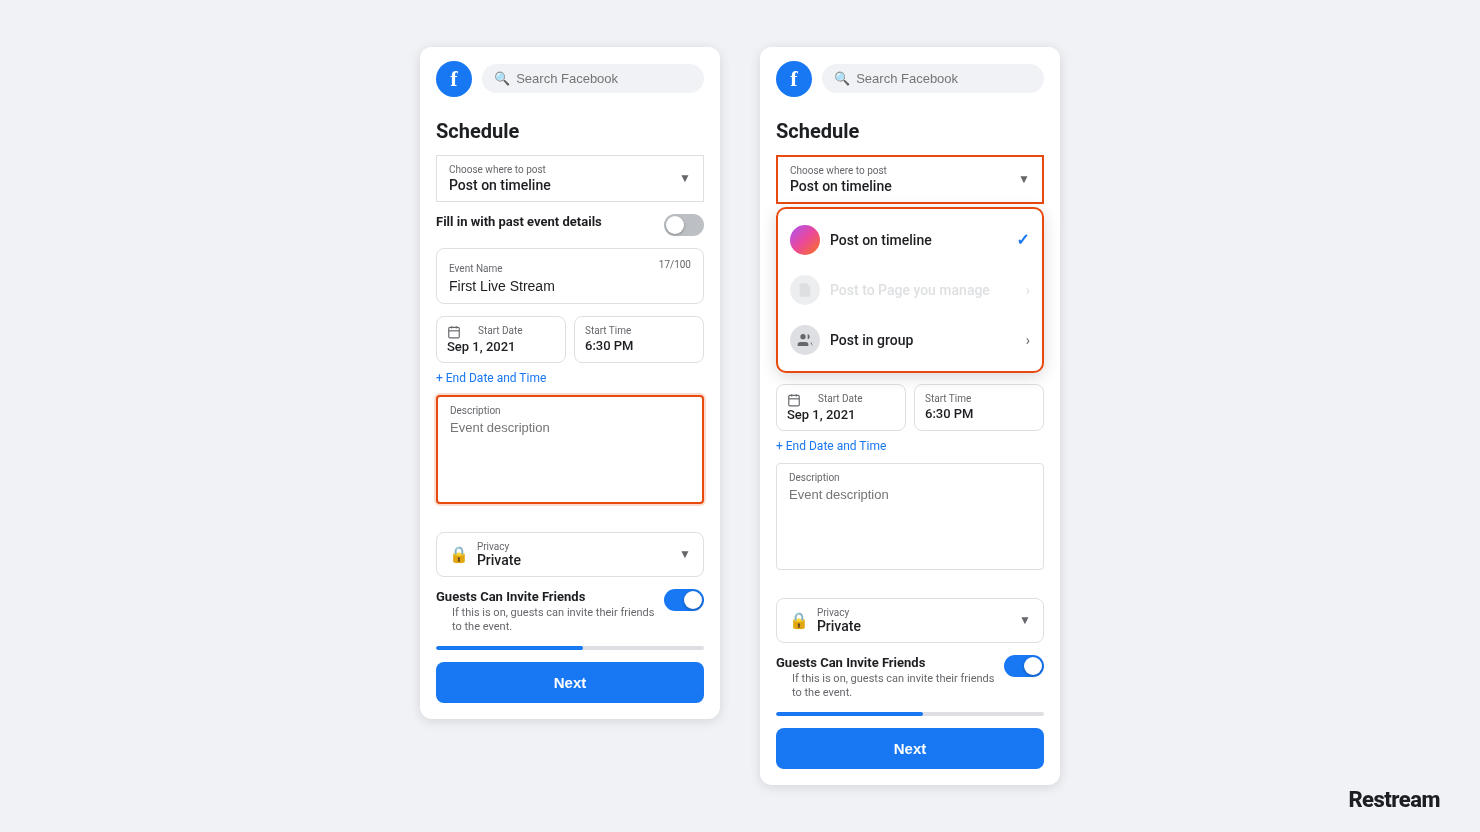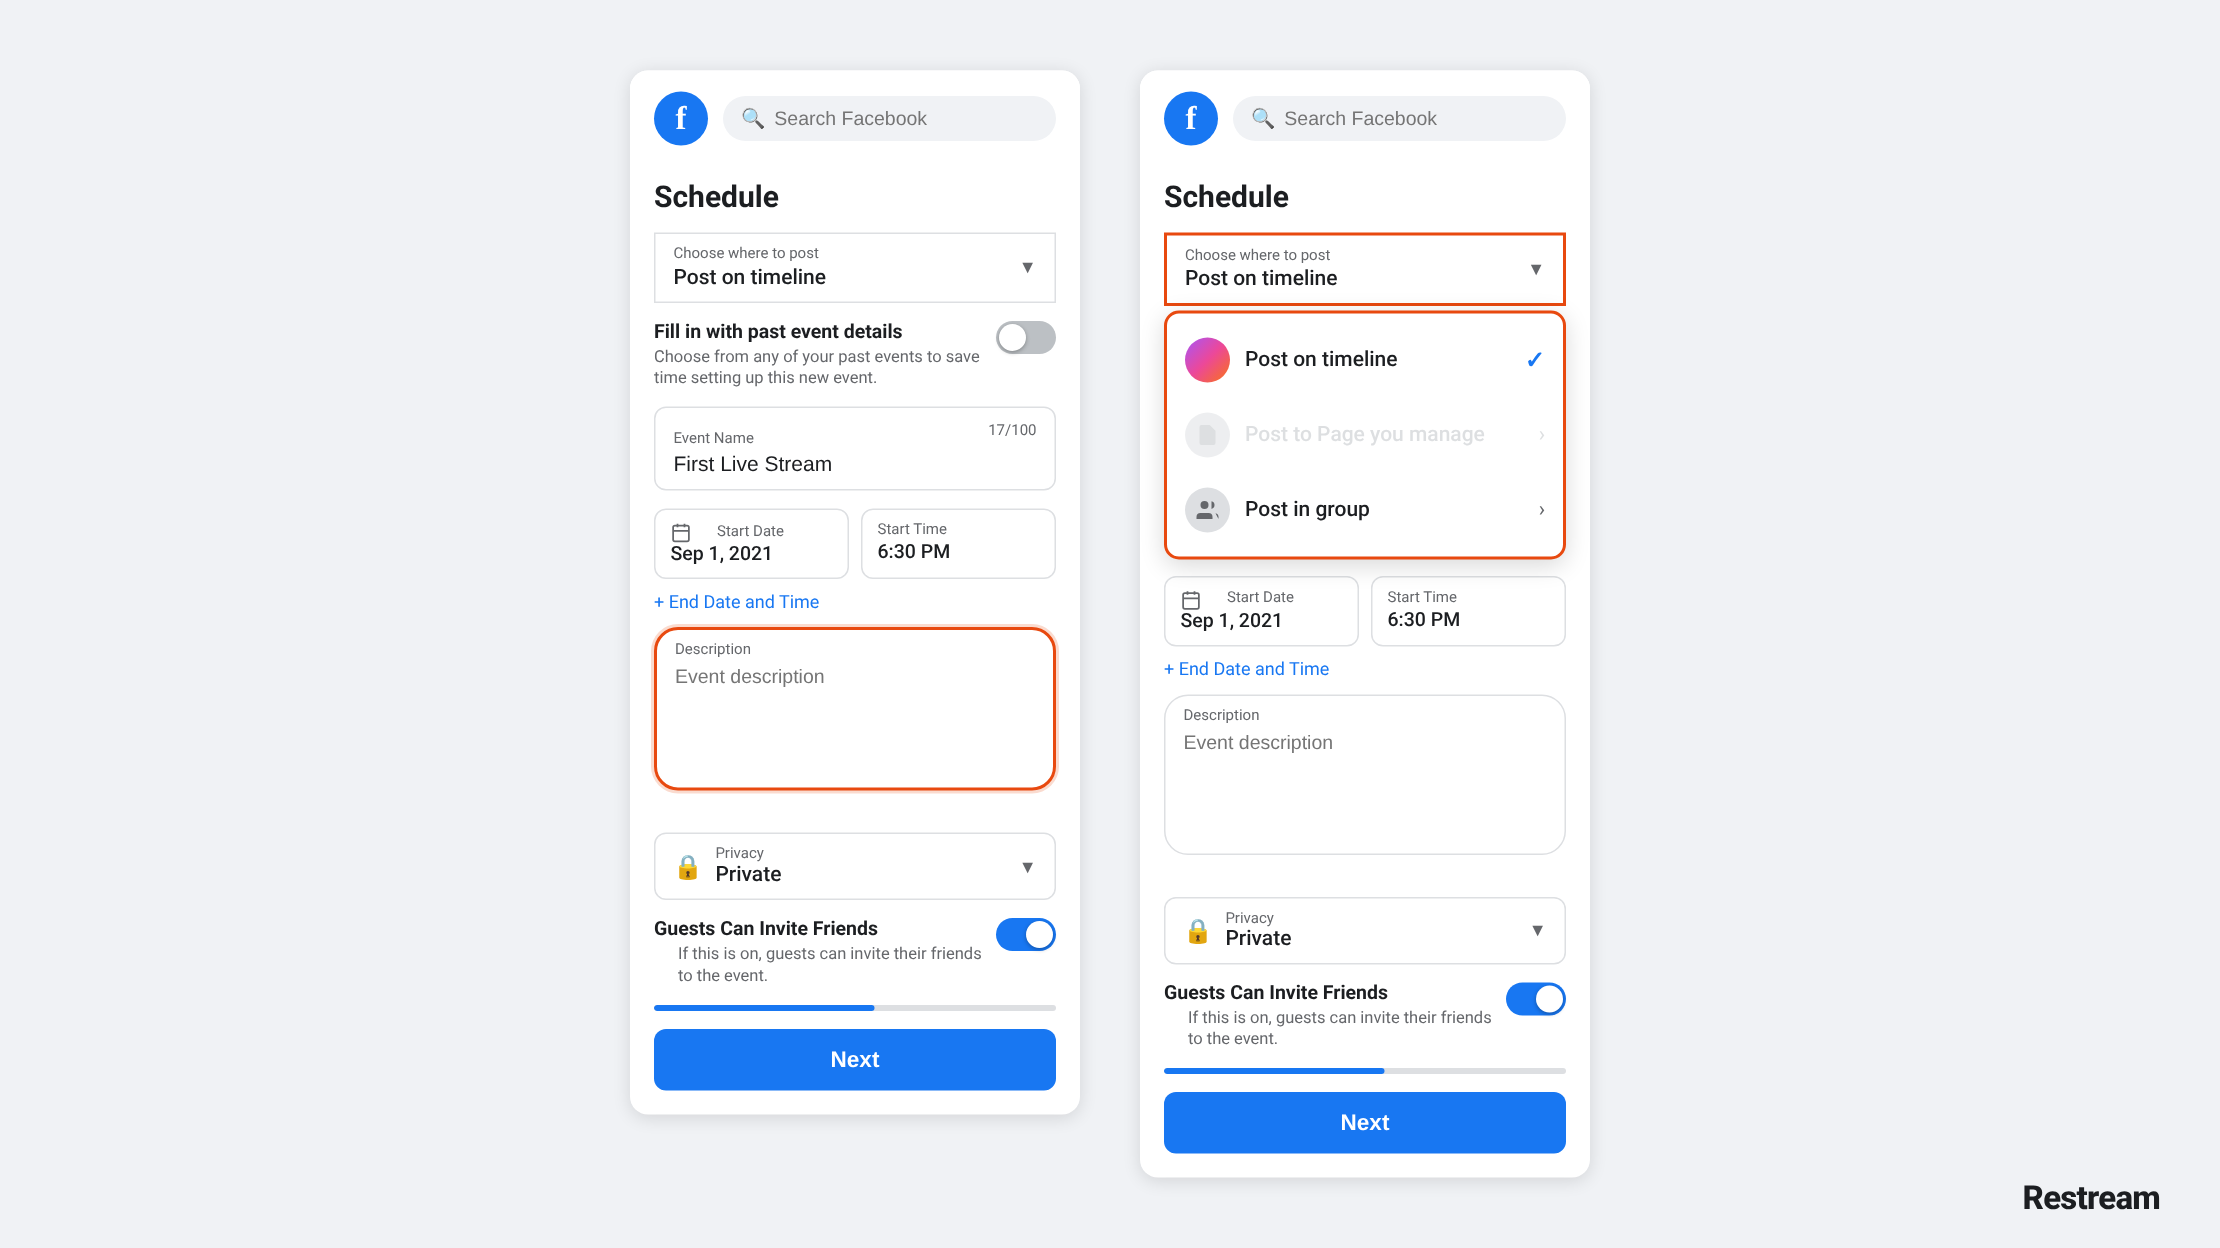--- a/index.html
+++ b/index.html
@@ -214,21 +214,21 @@
       color: #65676b;
     }
     .end-date-link {
       font-size: 12px;
       color: #1877f2;
       margin-bottom: 10px;
       cursor: pointer;
     }
     .description-field {
       border: 1px solid #dddfe2;
-      border-radius: 16px;
+      border-radius: 4px;
       padding: 8px 12px;
       margin-bottom: 28px;
       background: #fff;
     }
     .description-field.highlighted {
       border: 2px solid #e8490f;
       box-shadow: 0 0 0 2px rgba(232,73,15,0.2);
     }
     .description-field .field-label {
       font-size: 10px;
@@ -419,21 +419,20 @@
       <div class="dropdown-field">
         <span class="field-label">Choose where to post</span>
         <span class="field-value">Post on timeline</span>
         <span class="dropdown-arrow">▼</span>
       </div>
 
       
       <div class="fill-past-events">
         <div class="fill-text">
           <h4>Fill in with past event details</h4>
-          <p>Choose from any of your past events to save time setting up this new event.</p>
         </div>
         <div class="toggle"></div>
       </div>
 
       
       <div class="event-name-field">
         <span class="field-label">Event Name</span>
         <input type="text" value="First Live Stream" style="">
         <span class="char-count">17/100</span>
       </div>

